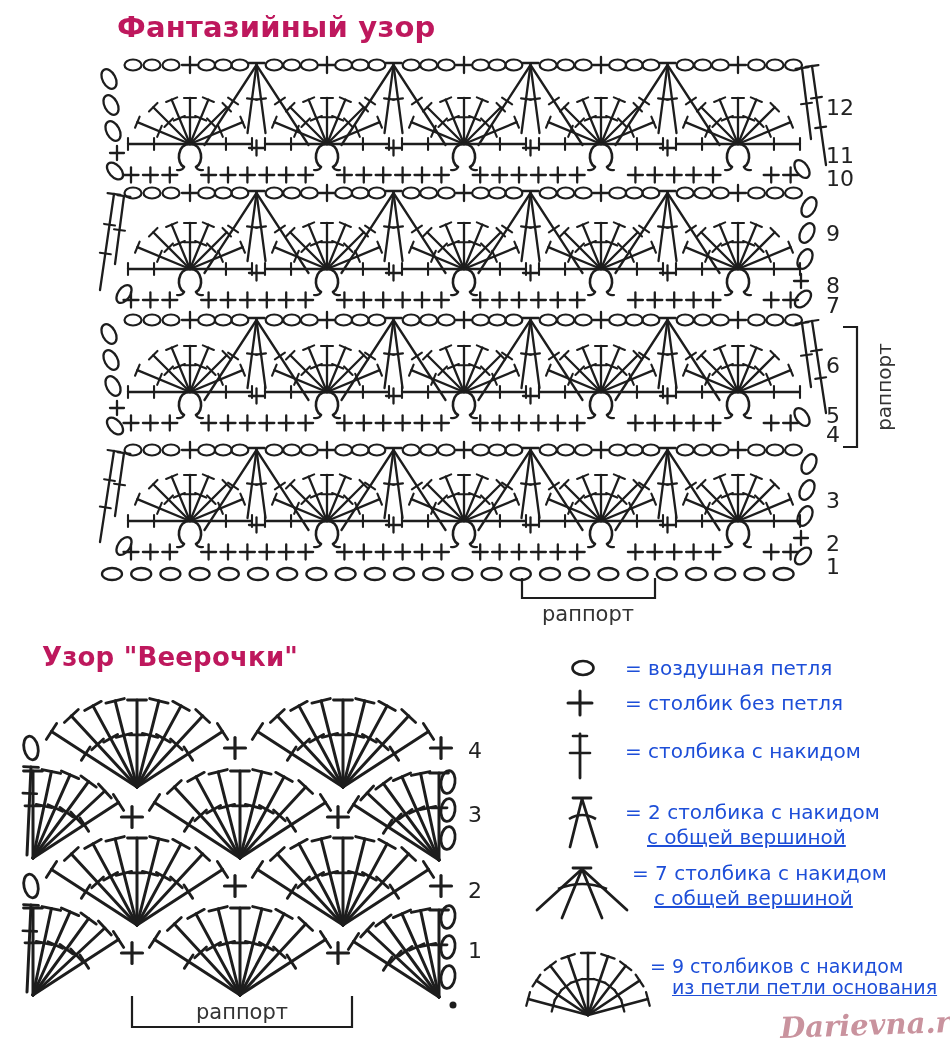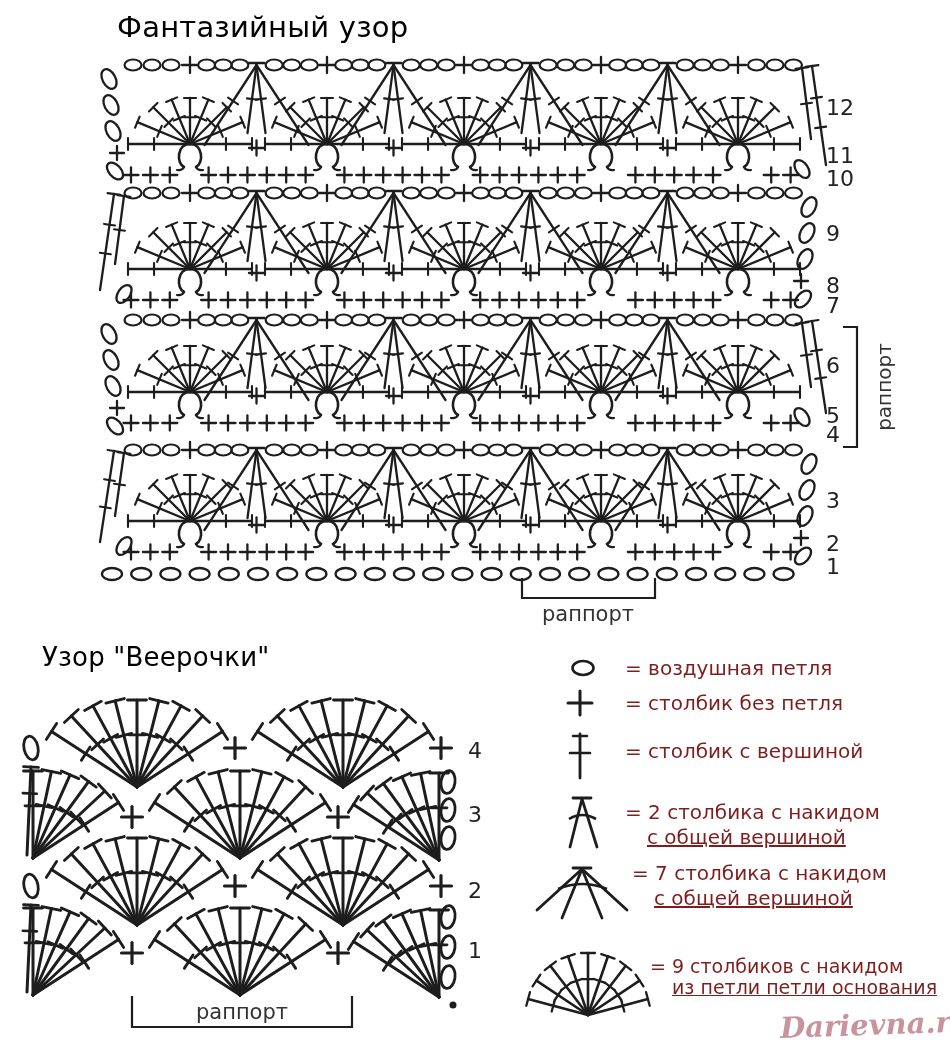--- a/index.html
+++ b/index.html
@@ -1,28 +1,28 @@
 <!DOCTYPE html>
 <html><head>
 <meta charset="utf-8">
 <style>
   html,body{margin:0;padding:0;background:#fff;}
   .page{position:relative;width:950px;height:1057px;background:#ffffff;overflow:hidden;
         font-family:"DejaVu Sans","Liberation Sans",sans-serif;}
   #diagram-svg{position:absolute;left:0;top:0;}
-  .title{position:absolute;font-weight:normal;color:#000000;letter-spacing:0.2px;}
+  .title{position:absolute;font-weight:bold;color:#be185d;letter-spacing:0.2px;}
   .t1{left:117px;top:10px;font-size:29px;}
   .t2{left:42px;top:642px;font-size:26px;}
   .rapport{position:absolute;color:#333;font-size:21px;text-align:center;}
   .rside{left:824px;top:375px;width:120px;font-size:20px;transform:rotate(-90deg);}
   .rbot1{left:518px;top:602px;width:140px;}
   .rbot2{left:172px;top:1000px;width:140px;}
   .legend-item{position:absolute;left:520px;width:430px;}
   .lsym{position:absolute;left:0;top:0;}
-  .ltxt{position:absolute;left:105px;font-size:20px;color:#7f1d1d;line-height:24px;white-space:nowrap;}
+  .ltxt{position:absolute;left:105px;font-size:20px;color:#1d4ed8;line-height:24px;white-space:nowrap;}
   .li4 .ltxt,.li5 .ltxt{line-height:25px;}
   .li5 .ltxt{left:112px;}
   .li6 .ltxt{left:130px;font-size:19px;line-height:21px;}
   .l2{padding-left:22px;text-decoration:underline;}
   .watermark{position:absolute;left:780px;top:1008px;width:170px;text-align:center;
              font-family:"DejaVu Serif","Liberation Serif",serif;font-style:italic;font-weight:bold;
              font-size:29px;transform:rotate(-2deg);}
 </style>
 </head>
 <body>
@@ -1625,21 +1625,21 @@
         <line x1="60" y1="5" x2="60" y2="29" stroke="#1d1d1d" stroke-width="3" stroke-linecap="round"></line>
       </svg>
     <div class="ltxt" style="top:5px">= столбик без петля</div>
   </div>
   <div class="legend-item li3" style="top:726px;height:58px">
     <svg class="lsym" width="110" height="58" id="sym2">
         <line x1="60" y1="8" x2="60" y2="52" stroke="#1d1d1d" stroke-width="2.8" stroke-linecap="round"></line>
         <line x1="53" y1="10" x2="67" y2="10" stroke="#1d1d1d" stroke-width="2.6" stroke-linecap="round"></line>
         <line x1="50" y1="27" x2="70" y2="27" stroke="#1d1d1d" stroke-width="2.6" stroke-linecap="round"></line>
       </svg>
-    <div class="ltxt" style="top:13px">= столбик с вершиной</div>
+    <div class="ltxt" style="top:13px">= столбика с накидом</div>
   </div>
   <div class="legend-item li4" style="top:790px;height:64px">
     <svg class="lsym" width="110" height="64" id="sym3">
         <line x1="53" y1="8" x2="71" y2="8" stroke="#1d1d1d" stroke-width="2.8" stroke-linecap="round"></line>
         <line x1="62" y1="9" x2="50" y2="57" stroke="#1d1d1d" stroke-width="2.8" stroke-linecap="round"></line>
         <line x1="62" y1="9" x2="77" y2="57" stroke="#1d1d1d" stroke-width="2.8" stroke-linecap="round"></line>
         <path d="M 49 29 Q 62 21 76 29" fill="none" stroke="#1d1d1d" stroke-width="2.6"></path>
       </svg>
     <div class="ltxt" style="top:10px">
       <div>= 2 столбика с накидом</div>

